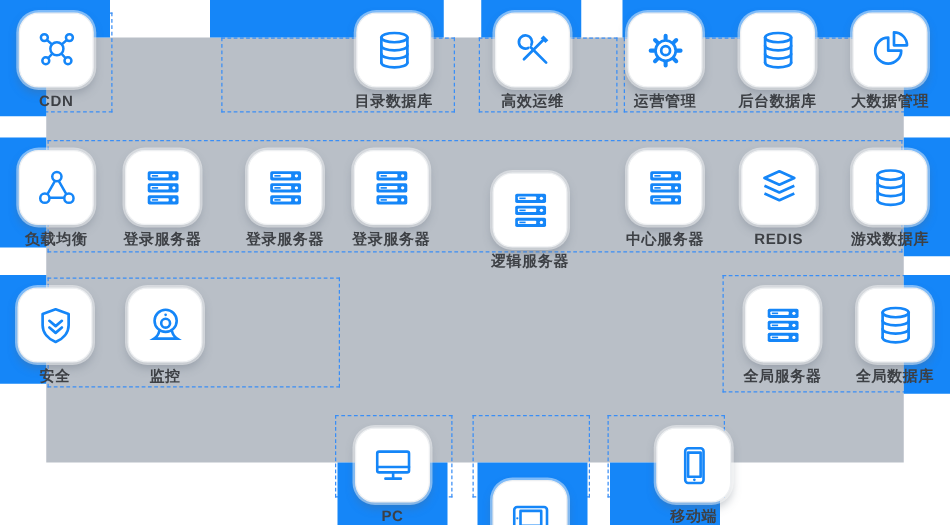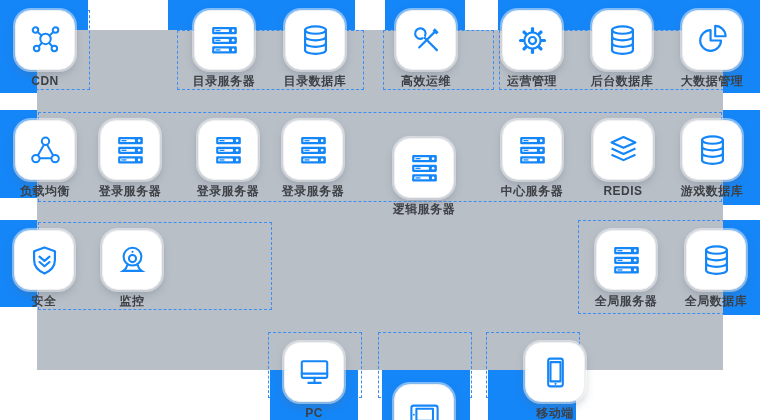--- a/index.html
+++ b/index.html
@@ -188,28 +188,20 @@
   <div class="blue" style="left:488px;top:370px;width:88px;height:50px;"></div>
 
   <div class="node" style="left:0;top:10px;">
     <div class="card">
         <svg>
           <use href="#i-cdn"></use>
         </svg>
       </div>
     <div class="label">CDN</div>
   </div>
-  <div class="node" style="left:179px;top:10px;">
-    <div class="card">
-        <svg>
-          <use href="#i-server"></use>
-        </svg>
-      </div>
-    <div class="label">目录服务器</div>
-  </div>
   <div class="node" style="left:270px;top:10px;">
     <div class="card">
         <svg>
           <use href="#i-database"></use>
         </svg>
       </div>
     <div class="label">目录数据库</div>
   </div>
   <div class="node" style="left:381px;top:10px;">
     <div class="card">

